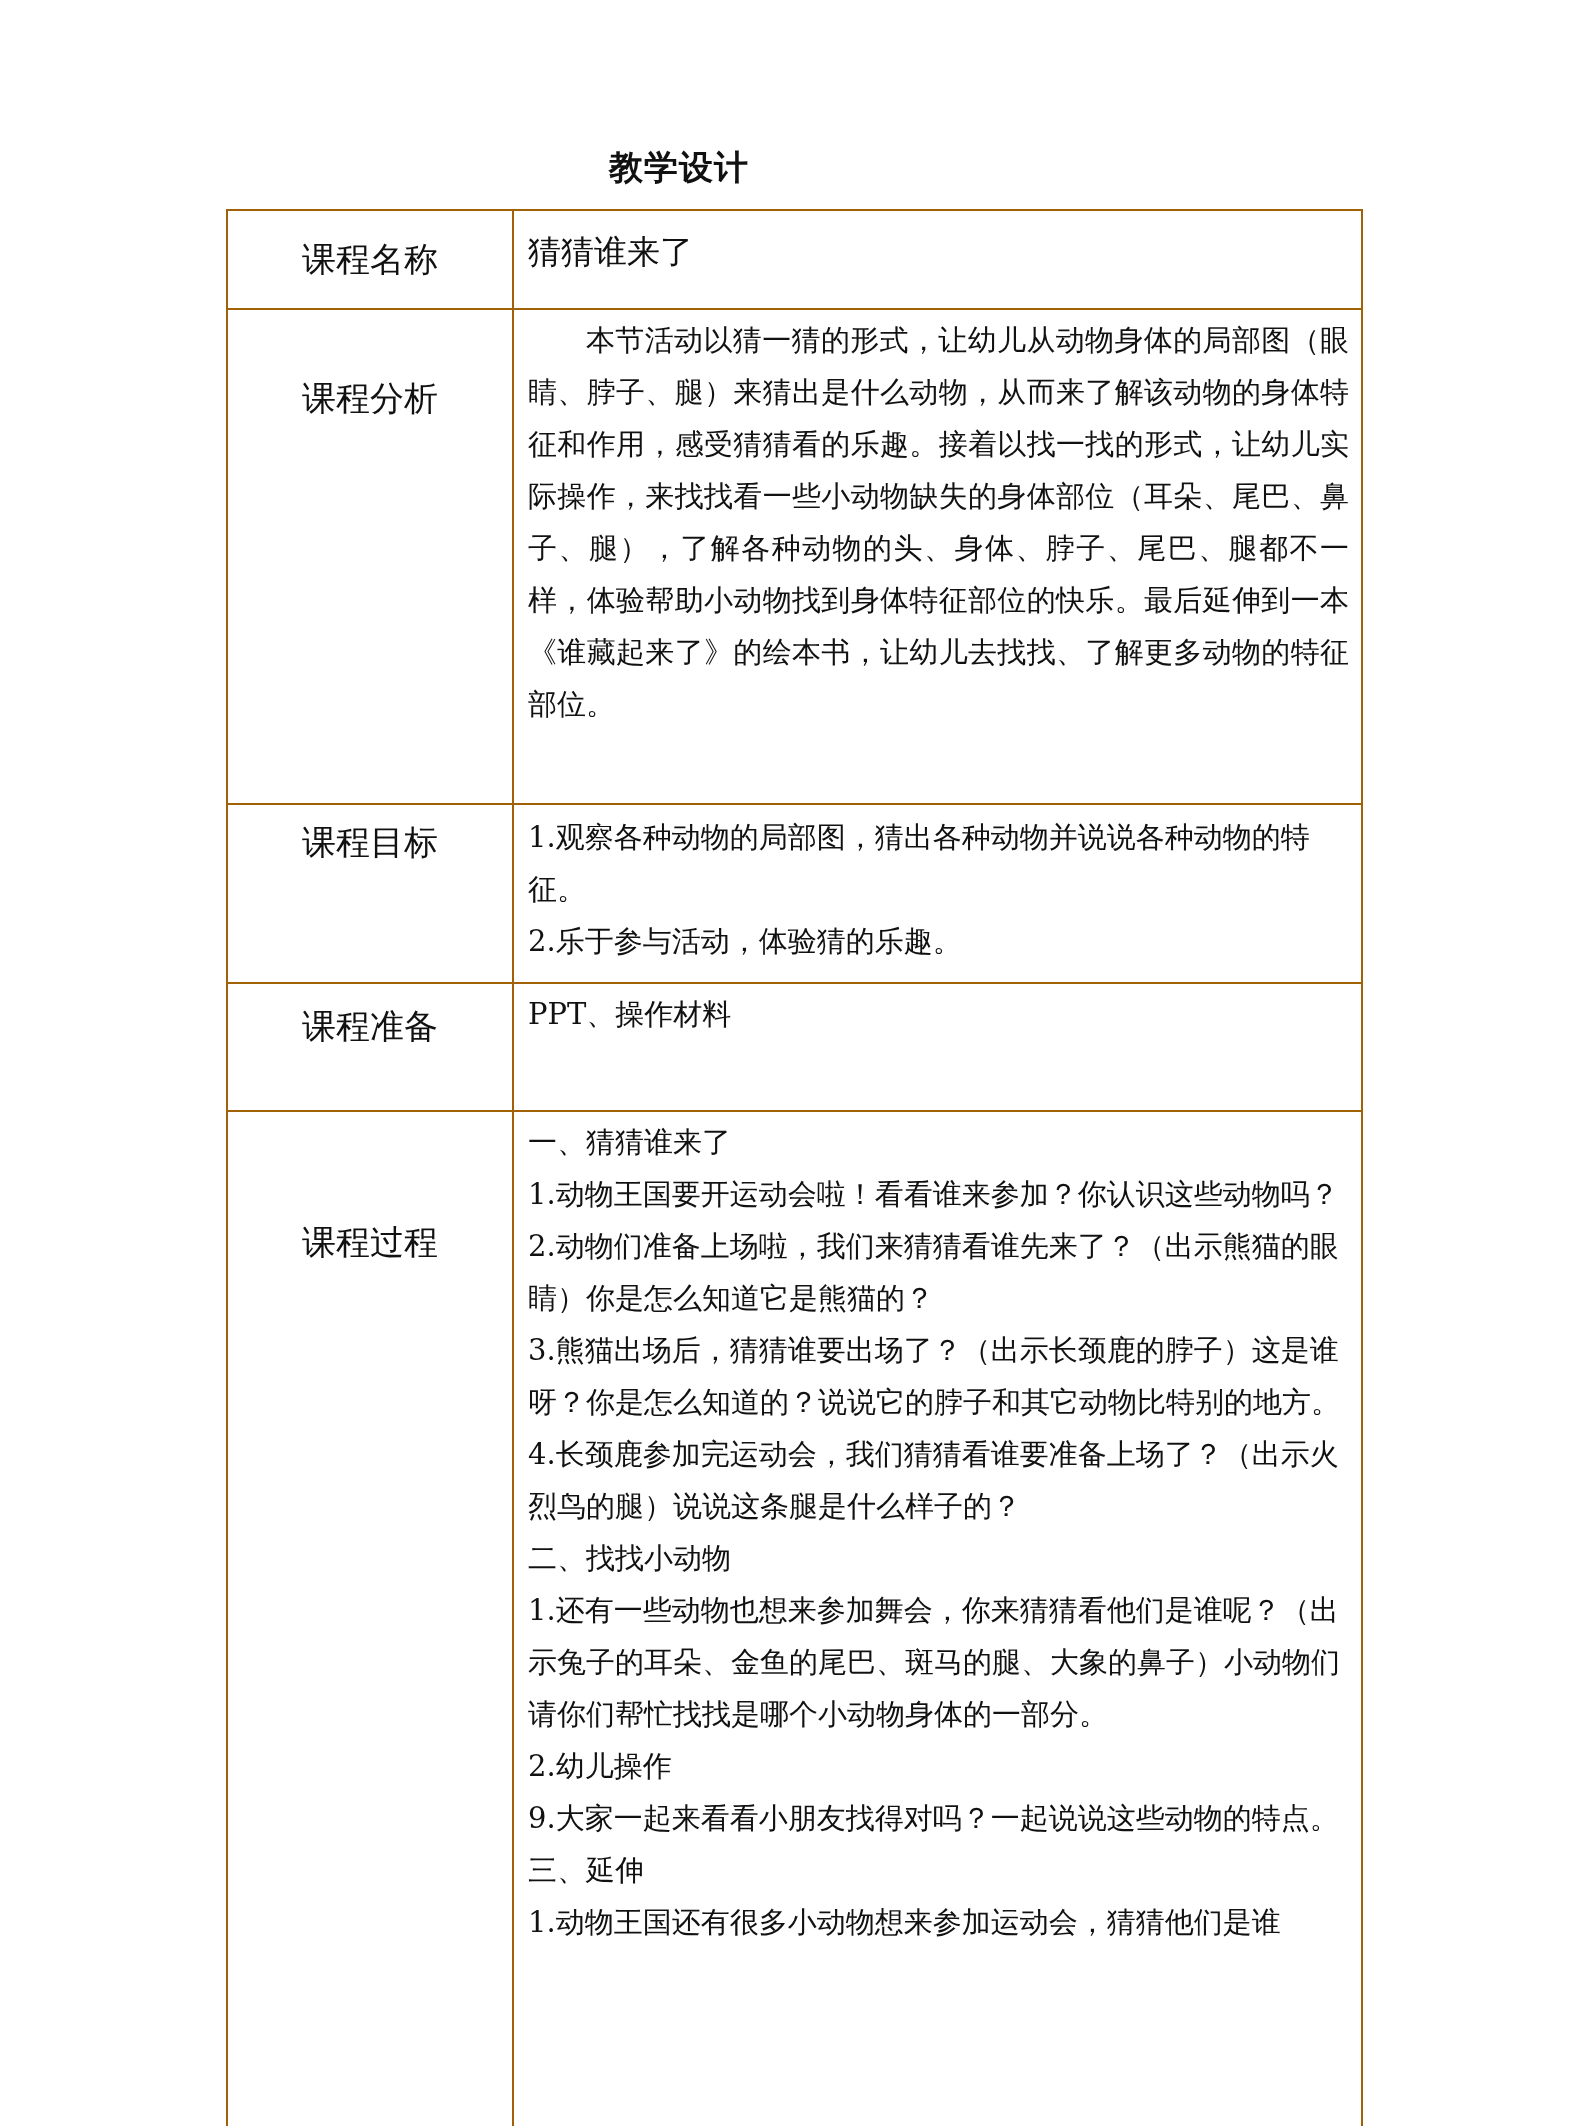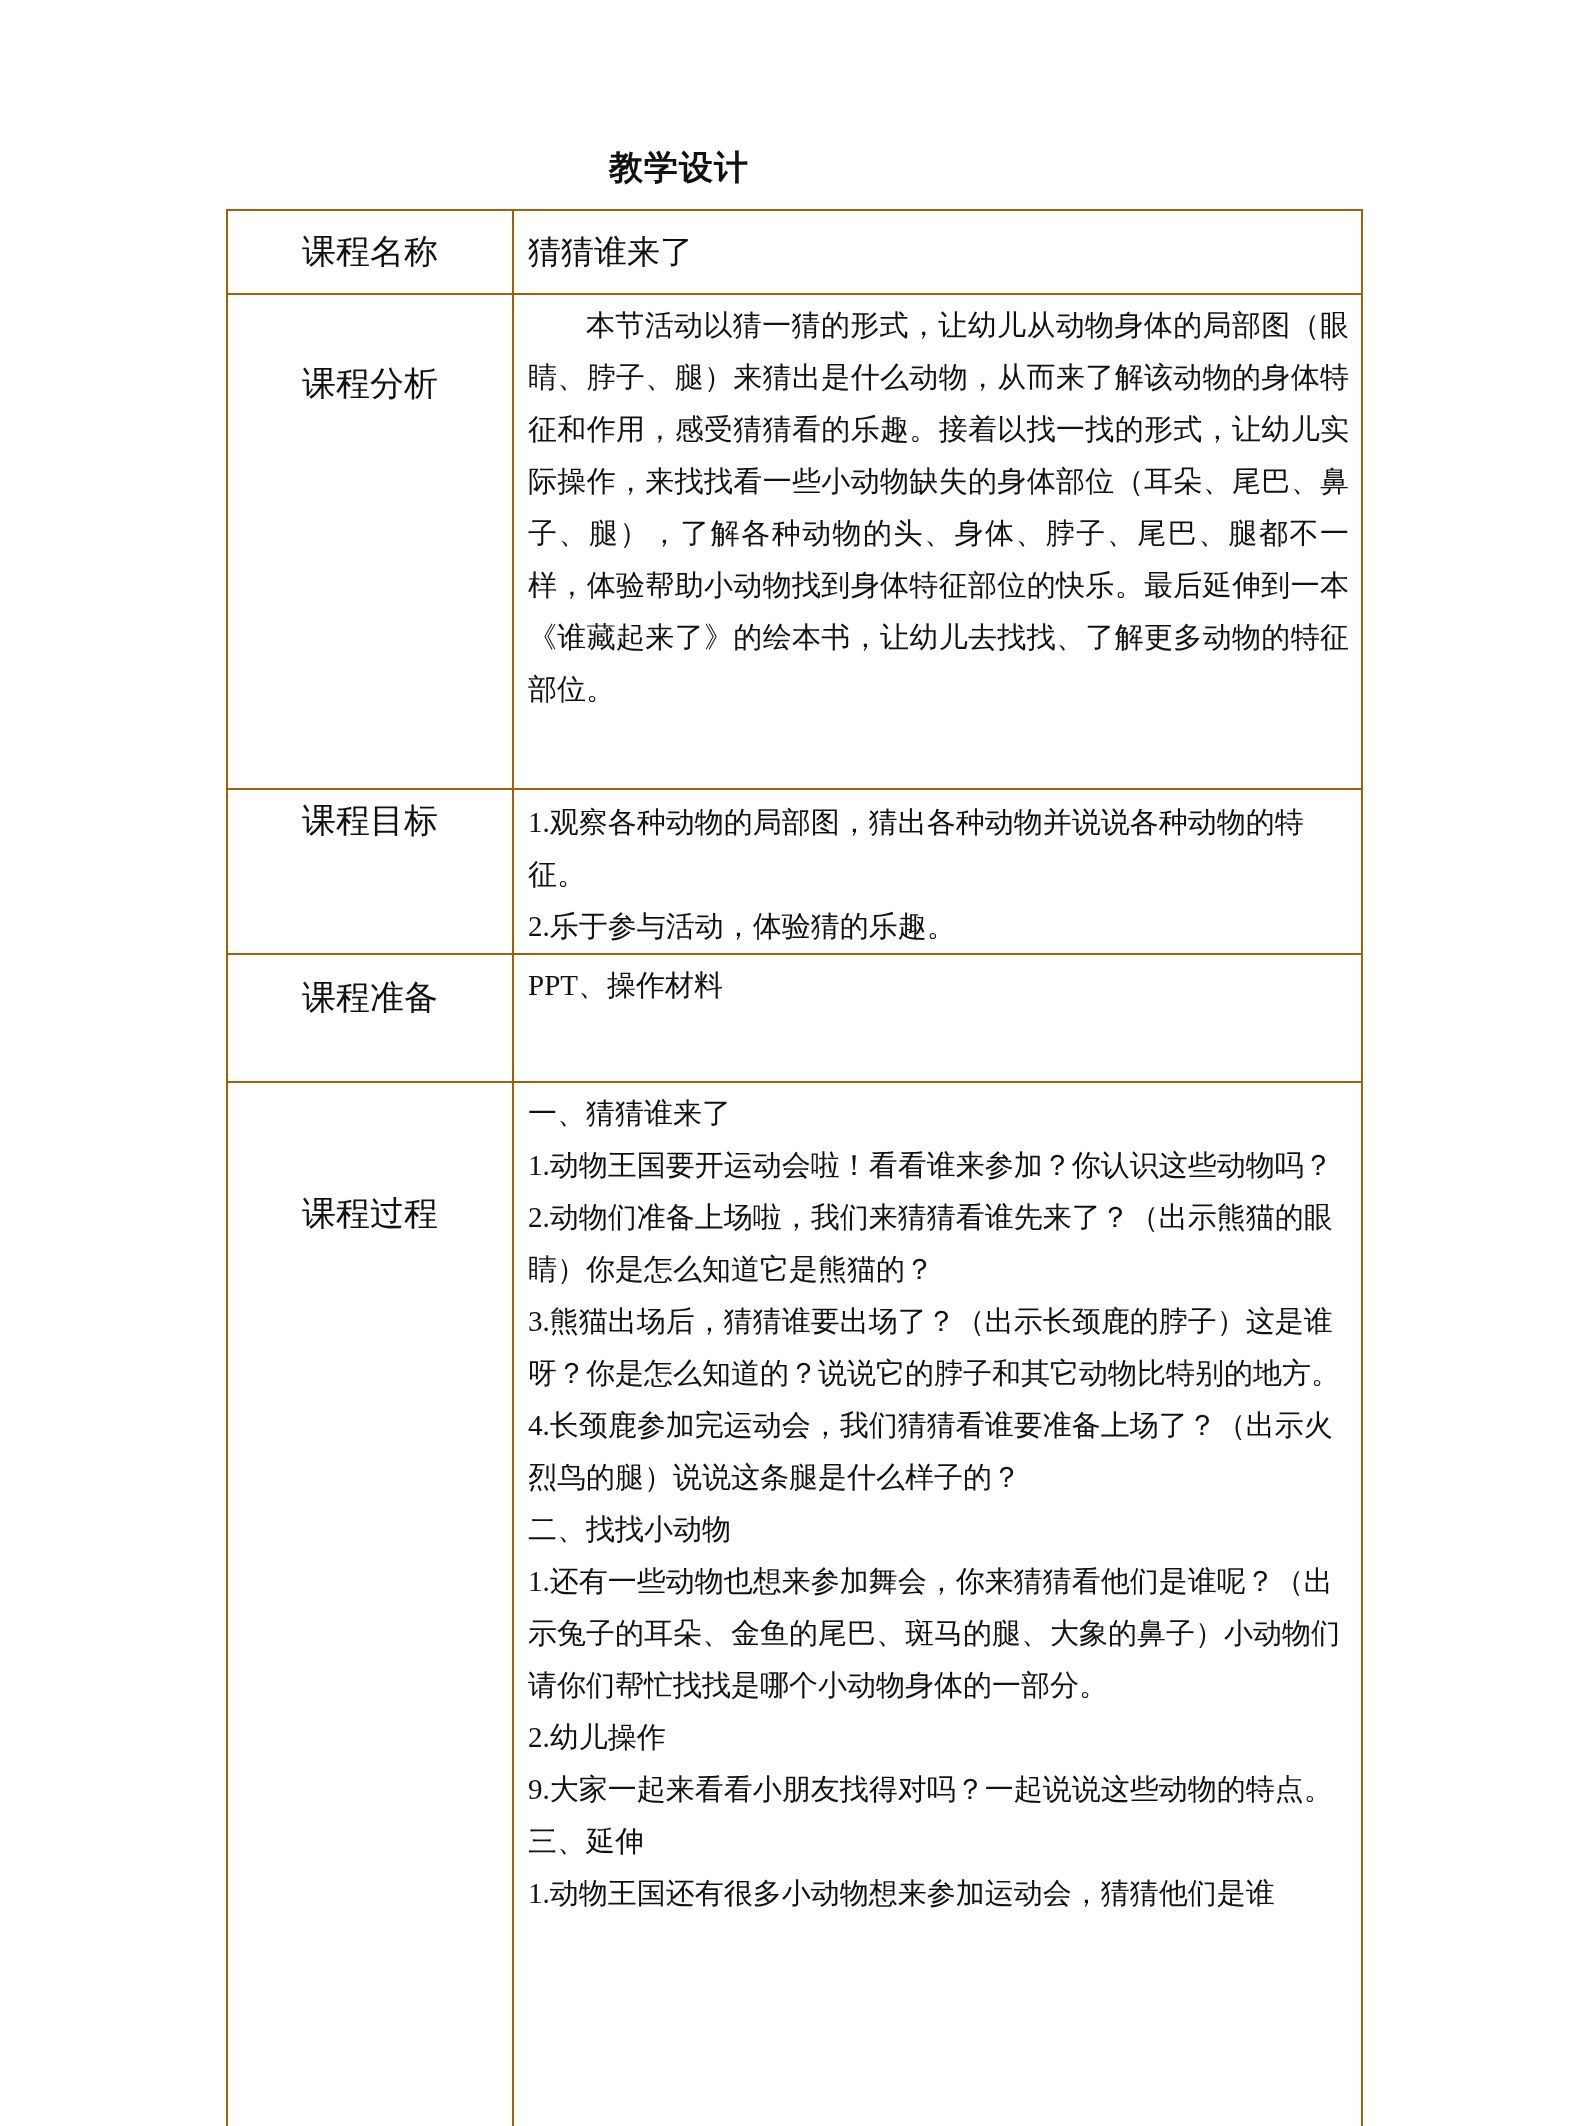--- a/index.html
+++ b/index.html
@@ -3,28 +3,28 @@
 <meta charset="utf-8">
 <style>
   html,body{margin:0;padding:0;background:#fff;}
   body{width:1587px;height:2126px;position:relative;overflow:hidden;
        font-family:"DejaVu Serif","Liberation Serif",serif;color:#111;}
   .title{position:absolute;top:145px;left:0;width:1358px;text-align:center;
          font-size:34px;font-weight:bold;letter-spacing:1px;}
   table{position:absolute;top:209px;left:226px;width:1137px;border-collapse:collapse;table-layout:fixed;}
   td{border:2px solid #a16207;vertical-align:top;padding:0;}
   td.label{width:284px;text-align:center;vertical-align:middle;font-size:34px;}
-  td.content{font-size:29px;line-height:52px;padding:0 12px 0 14px;font-family:Liberation Serif, serif;}
+  td.content{font-size:29px;line-height:52px;padding:0 12px 15px 14px;}
   .r1 td{height:82px;} .r1 td.content{vertical-align:middle;font-size:33px;}
   .r2 td{height:427px;} .r2 td.content{padding-top:4px;text-align:justify;margin-top:28px;}
   .r3 td{height:155px;} .r3 td.content{padding-top:6px;}
   .r4 td{height:106px;} .r4 td.content{padding-top:4px;}
   .r5 td{height:986px;} .r5 td.content{padding-top:4px;vertical-align:top;}
   .r5 td.label{vertical-align:top;padding-top:108px;}
-  .r3 td.label{vertical-align:top;padding-top:8px;}
+  .r3 td.label{vertical-align:top;padding-top:15px;}
   .r4 td.label{vertical-align:top;padding-top:20px;}
   .r2 td.label{vertical-align:top;padding-top:66px;}
   .para{text-indent:2em;margin:0;}
   .line{margin:0;}
 </style>
 </head>
 <body>
 
 <div class="title">教学设计</div>
 

